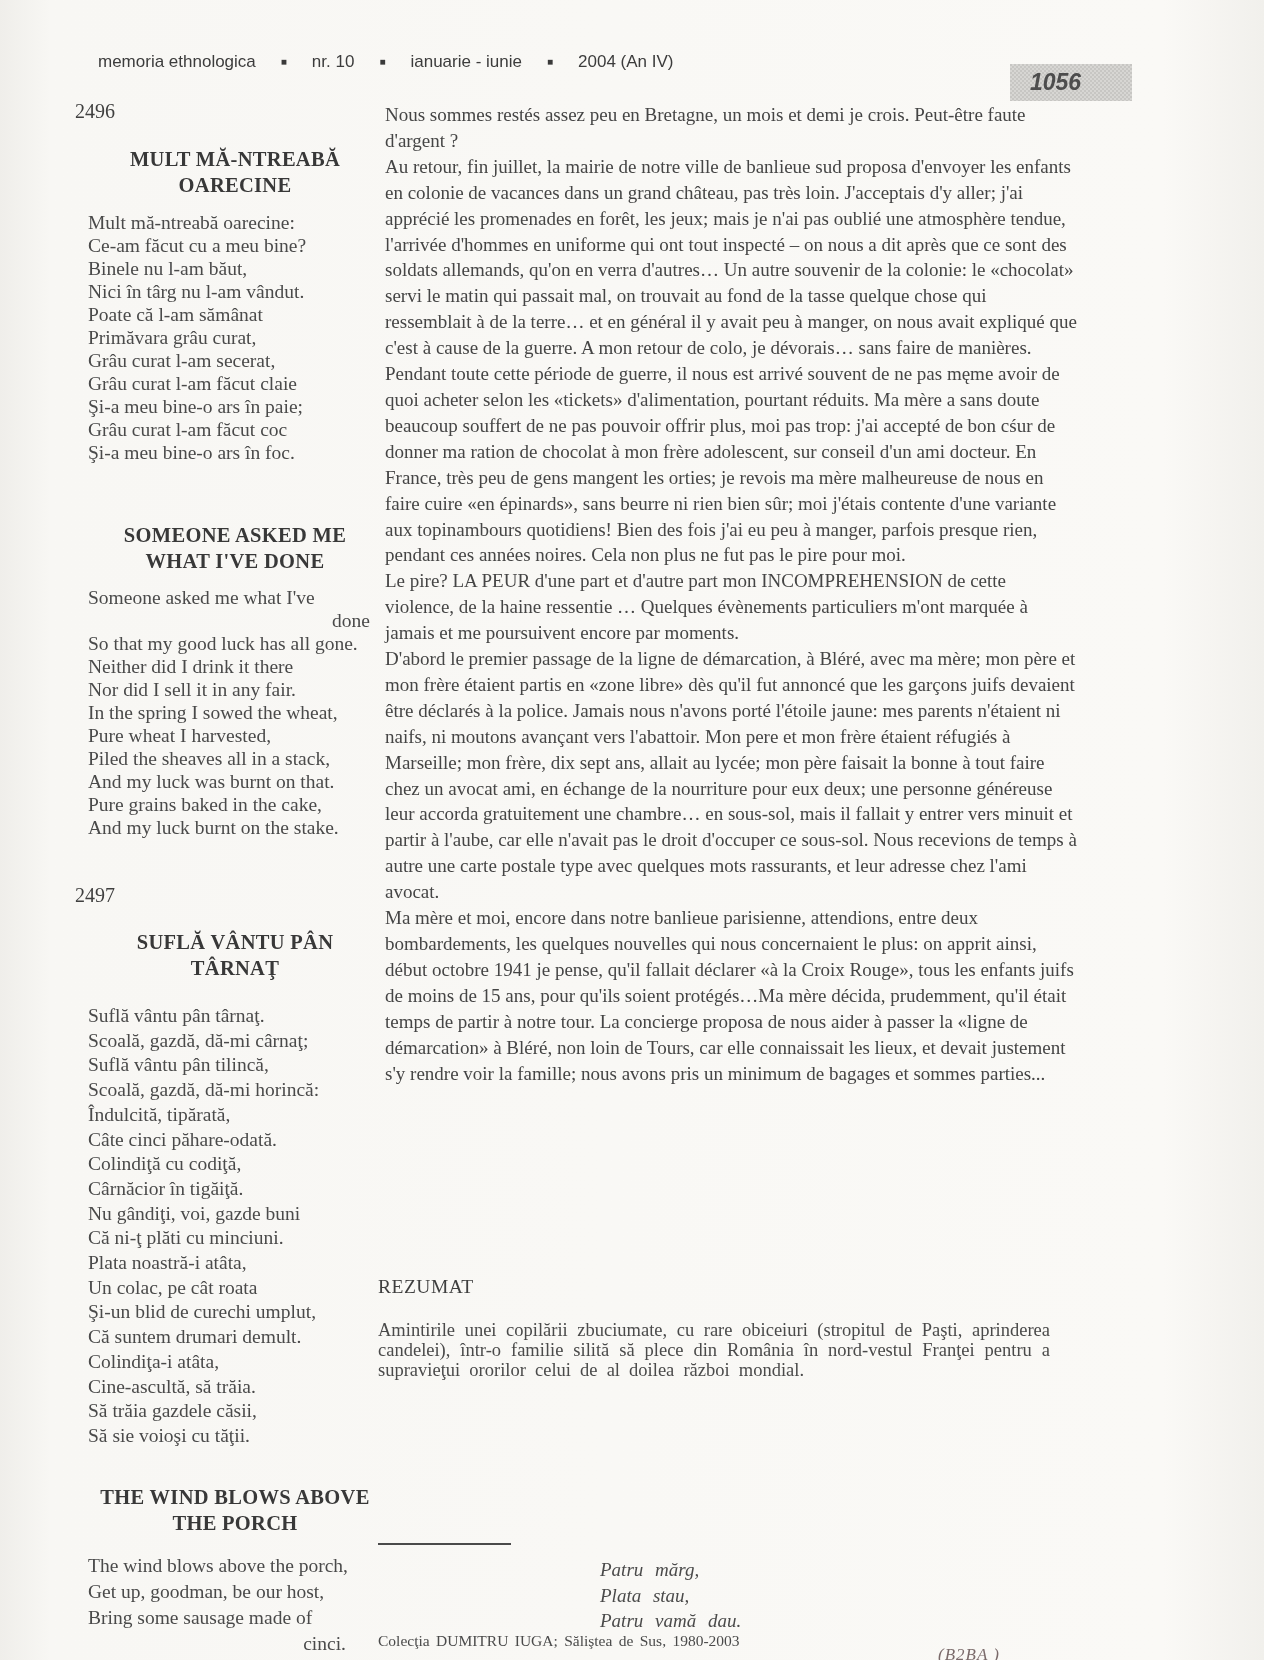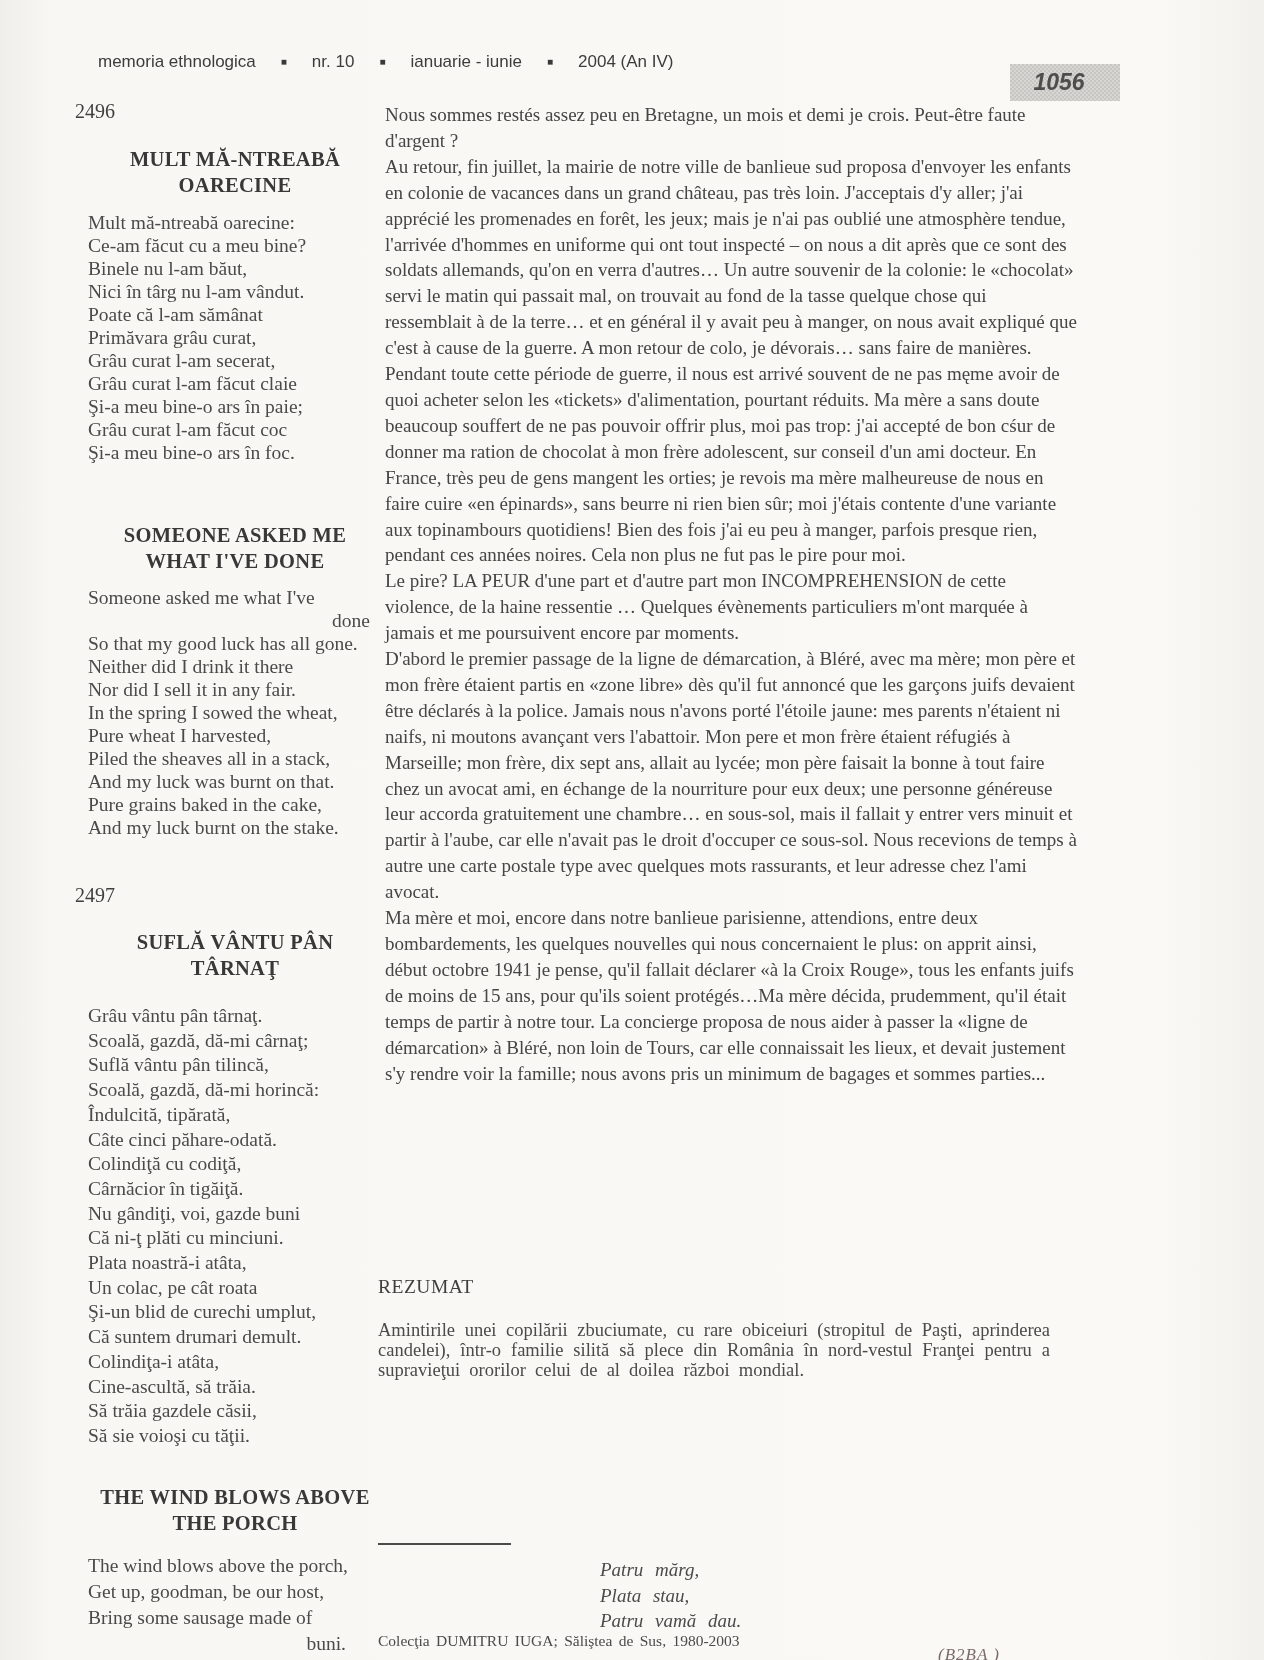--- a/index.html
+++ b/index.html
@@ -18,26 +18,26 @@
 
   
   .header-line {
     left: 98px; top: 52px;
     display: flex; align-items: center; gap: 25px;
     font-family: "Liberation Sans", sans-serif;
     font-size: 17px; color: #3c3c3c; white-space: nowrap; justify-content: center;
   }
   .header-bullet { font-size: 10px; color: #3a3a3a; line-height: 1; }
   .page-badge {
-    left: 1010px; top: 64px; width: 110px; height: 37px;
+    left: 1010px; top: 64px; width: 122px; height: 37px;
     background: repeating-conic-gradient(#d7d6d3 0% 25%, #c7c6c3 0% 50%) 0 0/4px 4px;
-    display: flex; align-items: center; justify-content: center;
+    display: flex; align-items: center; justify-content: flex-start;
     padding-right: 12px; box-sizing: border-box;
     font-family: "Liberation Sans", sans-serif;
-    font-style: italic; font-weight: 700; font-size: 23px; color: #4d4d4d;
+    font-style: italic; font-weight: 700; font-size: 23px; color: #4d4d4d; padding-left: 20px;
   }
 
   
   .left-col { left: 75px; width: 320px; }
   .poem-number { text-align: left; font-size: 20px; color: #3f3f3f; }
   .poem-title {
     text-align: center; font-weight: 700; font-size: 20.5px;
     color: #383838; line-height: 26px; letter-spacing: 0.3px;
   }
   .poem-body { padding-left: 13px; font-size: 19.5px; color: #4a4a4a; }
@@ -136,21 +136,21 @@
     <div class="line">Pure grains baked in the cake,</div>
     <div class="line">And my luck burnt on the stake.</div>
   </div>
 
   <div class="abs left-col poem-number" style="top:884px">2497</div>
   <div class="abs left-col" style="top:929px">
     <div class="poem-title">SUFLĂ VÂNTU PÂN</div>
     <div class="poem-title">TÂRNAŢ</div>
   </div>
   <div class="abs left-col poem-body lh247" style="top:1004px">
-    <div class="line">Grâu vântu pân târnaţ.</div>
+    <div class="line">Suflă vântu pân târnaţ.</div>
     <div class="line">Scoală, gazdă, dă-mi cârnaţ;</div>
     <div class="line">Suflă vântu pân tilincă,</div>
     <div class="line">Scoală, gazdă, dă-mi horincă:</div>
     <div class="line">Îndulcită, tipărată,</div>
     <div class="line">Câte cinci păhare-odată.</div>
     <div class="line">Colindiţă cu codiţă,</div>
     <div class="line">Cârnăcior în tigăiţă.</div>
     <div class="line">Nu gândiţi, voi, gazde buni</div>
     <div class="line">Că ni-ţ plăti cu minciuni.</div>
     <div class="line">Plata noastră-i atâta,</div>
@@ -164,21 +164,21 @@
   </div>
 
   <div class="abs left-col" style="top:1484px">
     <div class="poem-title">THE WIND BLOWS ABOVE</div>
     <div class="poem-title">THE PORCH</div>
   </div>
   <div class="abs left-col poem-body lh26" style="top:1553px">
     <div class="line">The wind blows above the porch,</div>
     <div class="line">Get up, goodman, be our host,</div>
     <div class="line">Bring some sausage made of</div>
-    <div class="line indent-right-pork">buni.</div>
+    <div class="line indent-right-pork">cinci.</div>
   </div>
 
   <div class="abs memoir">
     <p>Nous sommes restés assez peu en Bretagne, un mois et demi je crois. Peut-être faute d'argent ?</p>
     <p>Au retour, fin juillet, la mairie de notre ville de banlieue sud proposa d'envoyer les enfants en colonie de vacances dans un grand château, pas très loin. J'acceptais d'y aller; j'ai apprécié les promenades en forêt, les jeux; mais je n'ai pas oublié une atmosphère tendue, l'arrivée d'hommes en uniforme qui ont tout inspecté – on nous a dit après que ce sont des soldats allemands, qu'on en verra d'autres… Un autre souvenir de la colonie: le «chocolat» servi le matin qui passait mal, on trouvait au fond de la tasse quelque chose qui ressemblait à de la terre… et en général il y avait peu à manger, on nous avait expliqué que c'est à cause de la guerre. A mon retour de colo, je dévorais… sans faire de manières.</p>
     <p>Pendant toute cette période de guerre, il nous est arrivé souvent de ne pas męme avoir de quoi acheter selon les «tickets» d'alimentation, pourtant réduits. Ma mère a sans doute beaucoup souffert de ne pas pouvoir offrir plus, moi pas trop: j'ai accepté de bon cśur de donner ma ration de chocolat à mon frère adolescent, sur conseil d'un ami docteur. En France, très peu de gens mangent les orties; je revois ma mère malheureuse de nous en faire cuire «en épinards», sans beurre ni rien bien sûr; moi j'étais contente d'une variante aux topinambours quotidiens!  Bien des fois j'ai eu peu à manger, parfois presque rien, pendant ces années noires. Cela non plus ne fut pas le pire pour moi.</p>
     <p>Le pire?  LA PEUR  d'une part et d'autre part mon INCOMPREHENSION  de cette violence, de la haine ressentie … Quelques  évènements particuliers m'ont marquée à jamais et me poursuivent encore par moments.</p>
     <p>D'abord le premier passage de la ligne de démarcation, à Bléré, avec ma mère; mon père et mon frère étaient partis en «zone libre» dès qu'il fut annoncé que les garçons juifs devaient être déclarés à la police. Jamais nous n'avons porté l'étoile jaune: mes parents n'étaient ni naifs, ni moutons avançant vers l'abattoir. Mon pere et mon frère étaient réfugiés à Marseille; mon frère, dix sept ans, allait au lycée; mon père faisait la bonne à tout faire chez un avocat ami, en échange de la nourriture pour eux deux; une personne généreuse leur accorda gratuitement une chambre… en sous-sol, mais il fallait y entrer vers minuit et partir à l'aube, car elle n'avait pas le droit d'occuper ce sous-sol. Nous recevions de temps à autre une carte postale type avec quelques mots rassurants, et leur adresse chez l'ami avocat.</p>
     <p>Ma mère et moi, encore dans notre banlieue parisienne, attendions, entre deux bombardements, les quelques nouvelles qui nous concernaient le plus: on apprit ainsi, début octobre 1941 je pense, qu'il fallait déclarer «à la Croix Rouge», tous les enfants juifs de moins de 15 ans, pour qu'ils soient protégés…Ma mère décida, prudemment, qu'il était temps de partir à notre tour. La concierge proposa de nous aider à passer la «ligne de démarcation» à Bléré, non loin de Tours, car elle connaissait les lieux, et devait justement s'y rendre voir la famille; nous avons pris un minimum de bagages et sommes parties...</p>
   </div>

